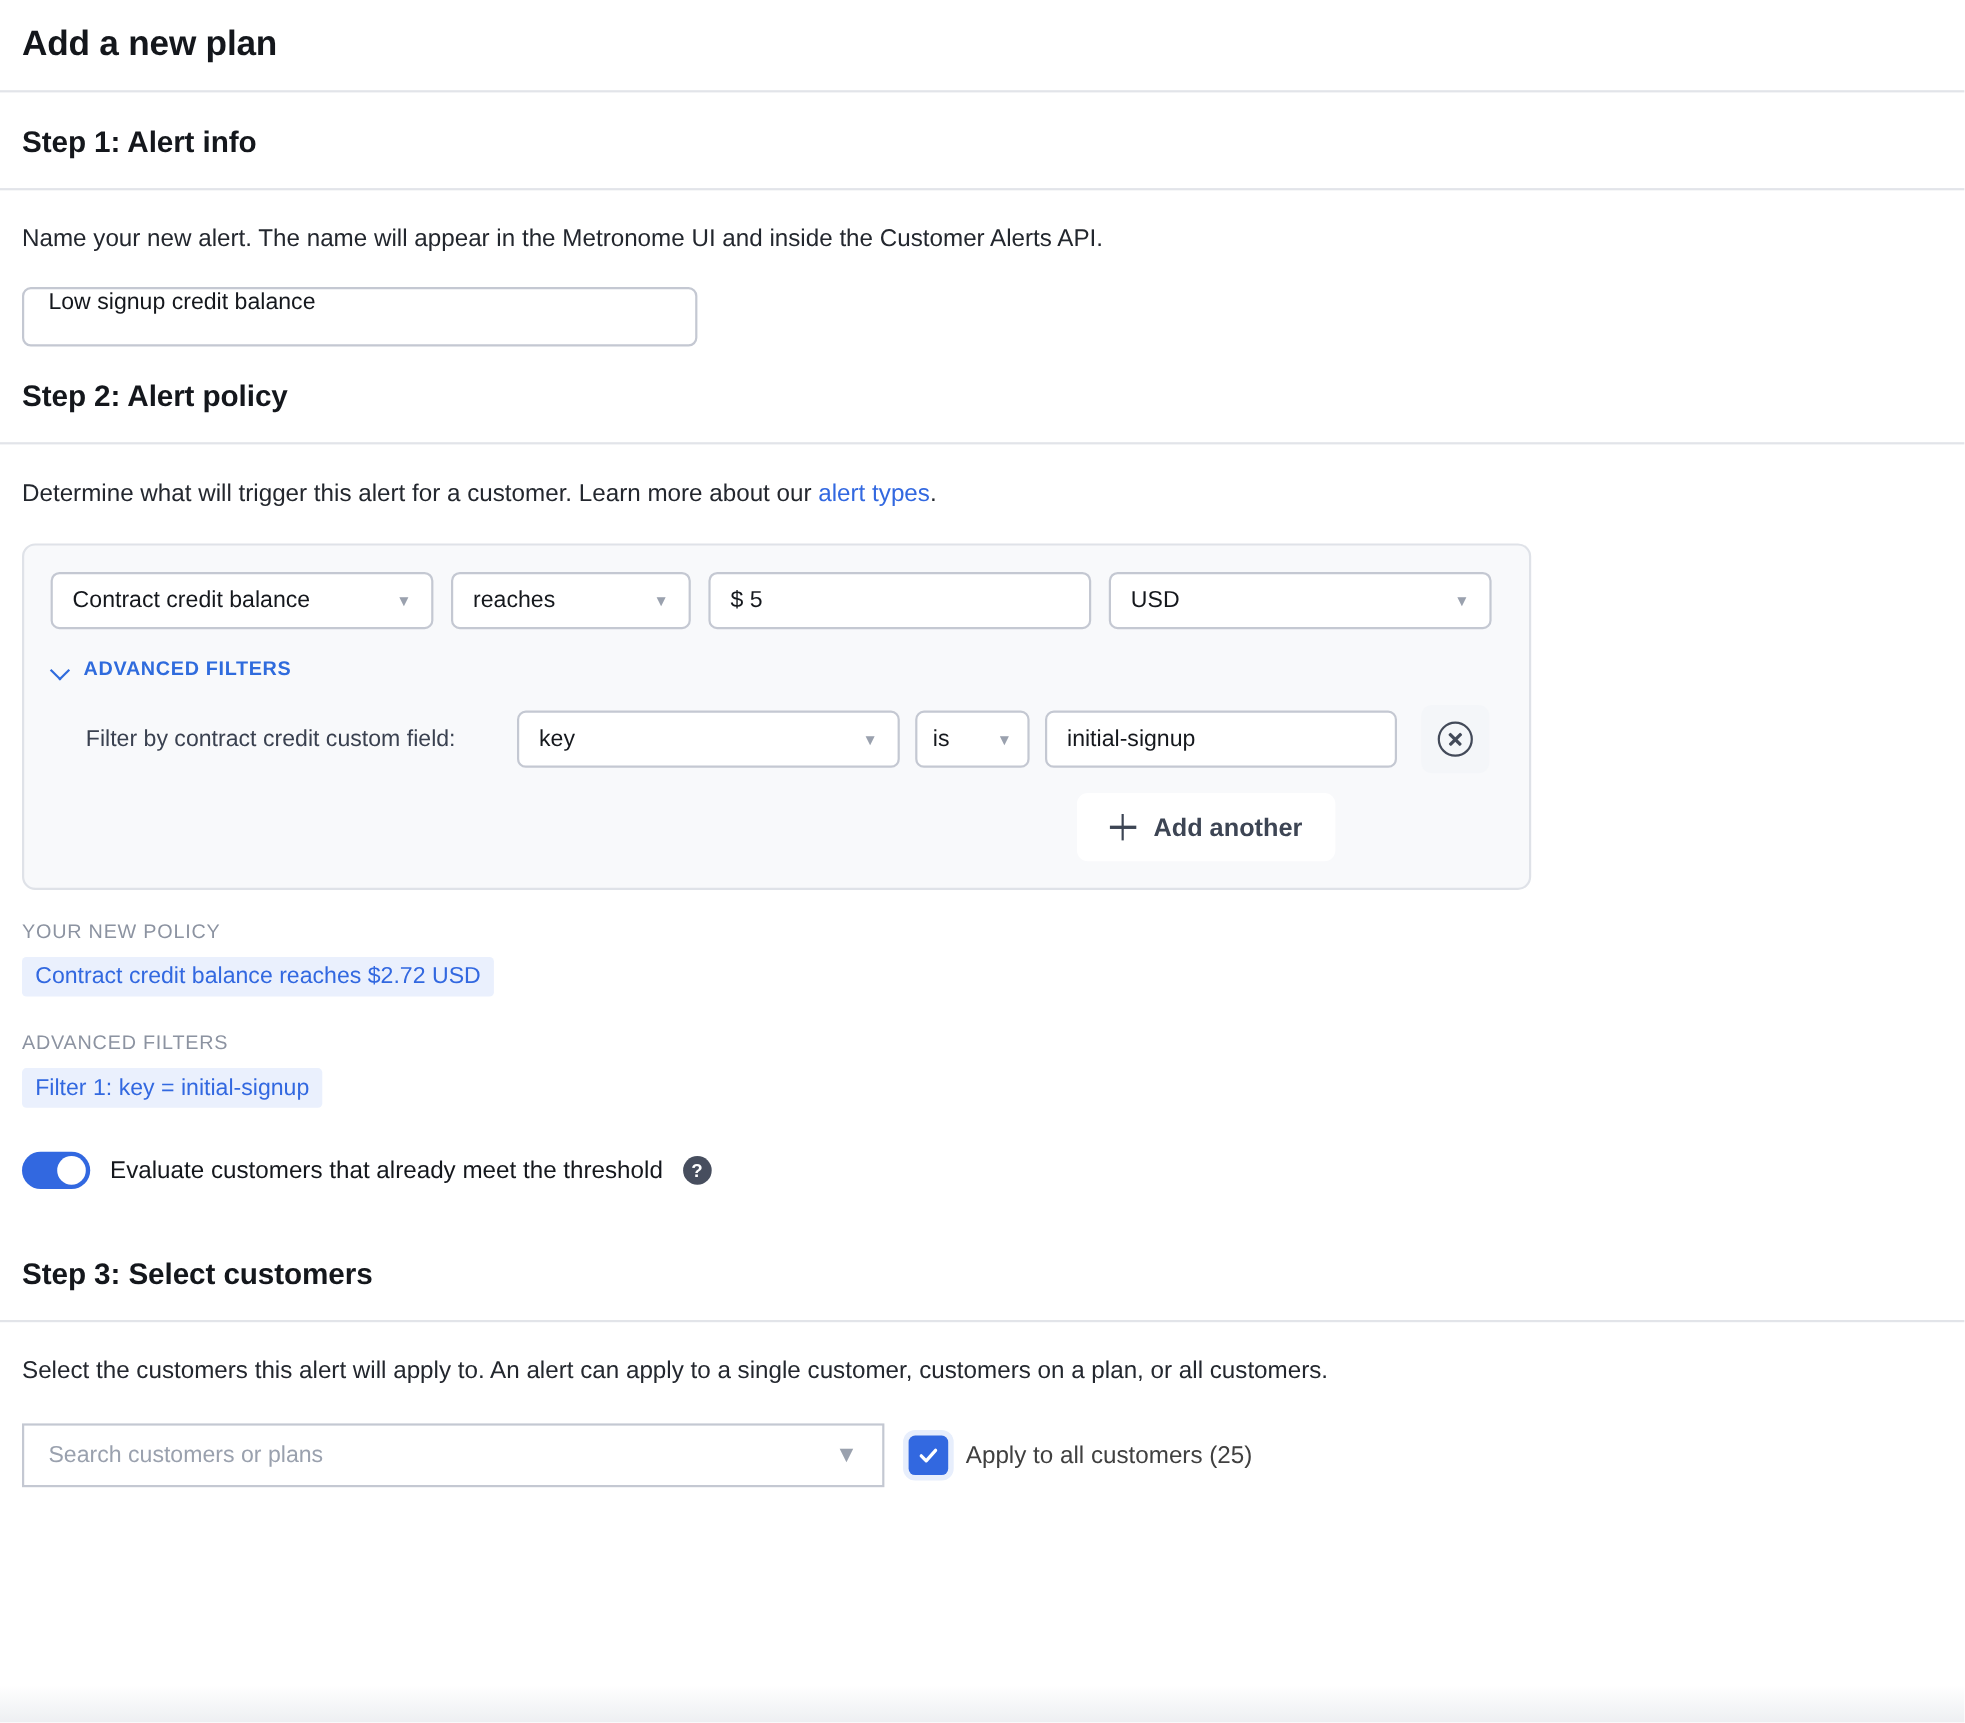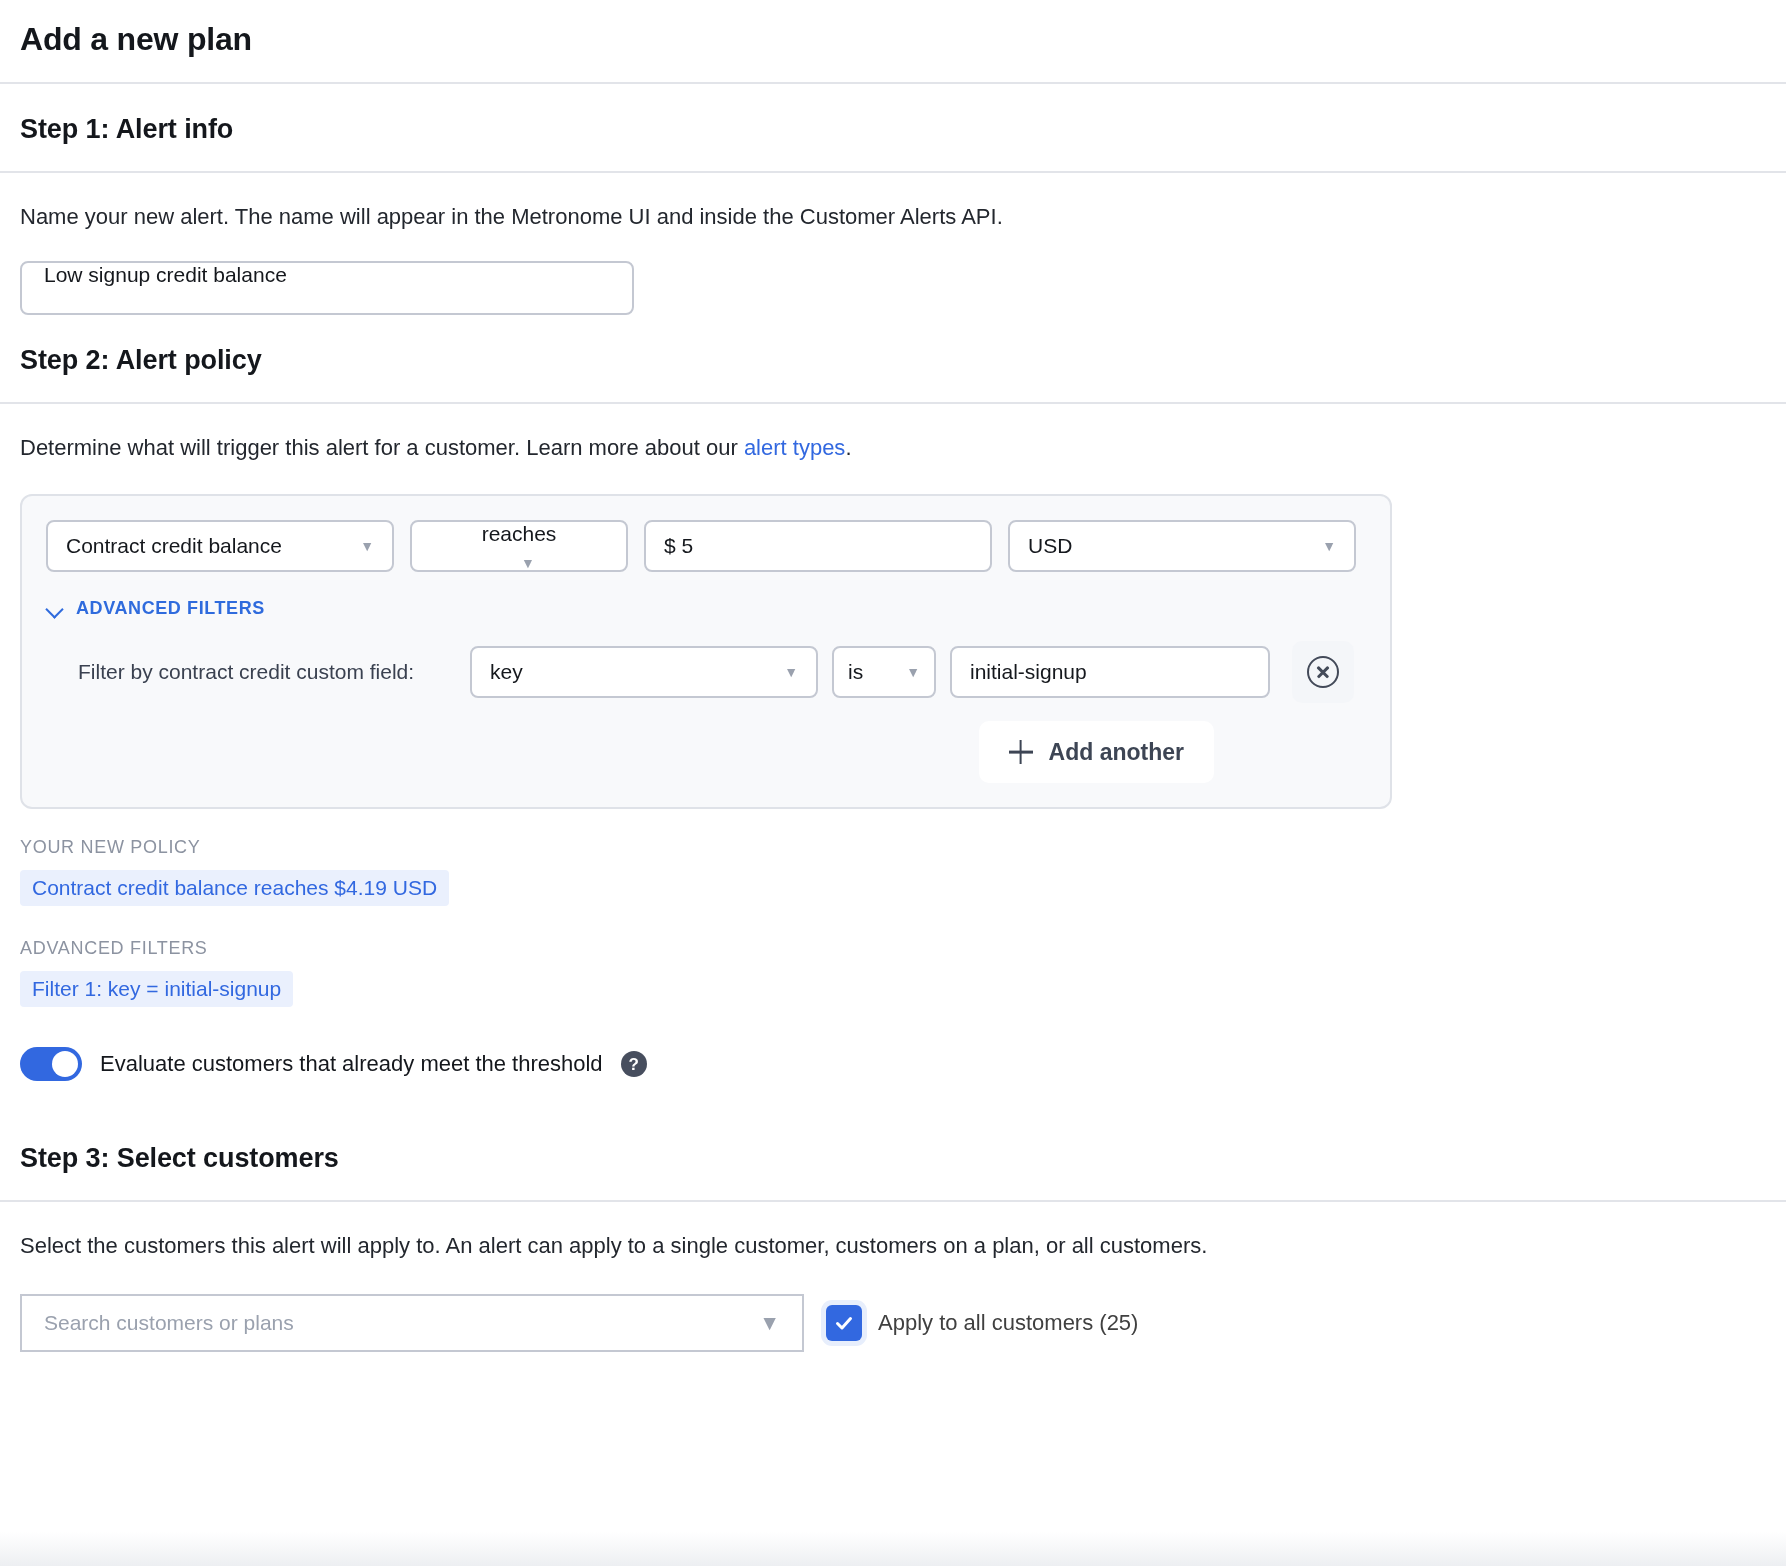--- a/index.html
+++ b/index.html
@@ -99,21 +99,21 @@
     position: relative;
   }
   .ctl.select { justify-content: space-between; }
   .ctl .caret {
     margin-left: 18px;
     color: #9aa1ae;
     font-size: 14px;
     line-height: 1;
   }
   .w-metric { width: 348px; gap: 28px; }
-  .w-op     { width: 218px; flex-direction: column; }
+  .w-op     { width: 218px; }
   .w-val    { width: 348px; }
   .w-cur    { width: 348px; }
 
   
   .adv-toggle {
     display: flex;
     align-items: center;
     gap: 12px;
     margin-top: 26px;
     color: #2f6bdd;
@@ -396,21 +396,21 @@
   <div class="add-row">
     <button class="add-another">
       <span class="plus"></span>
       <span>Add another</span>
     </button>
   </div>
 </div>
 
 <div class="section">
   <div class="summary-label">YOUR NEW POLICY</div>
-  <div><span class="pill">Contract credit balance reaches $4.19 USD</span></div>
+  <div><span class="pill">Contract credit balance reaches $2.72 USD</span></div>
   <div class="summary-label second">ADVANCED FILTERS</div>
   <div><span class="pill">Filter 1: key = initial-signup</span></div>
 
   <div class="toggle-row">
     <div class="toggle">
       <span class="knob"></span>
     </div>
     <span class="toggle-text">Evaluate customers that already meet the threshold</span>
     <span class="help-icon">?</span>
   </div>

